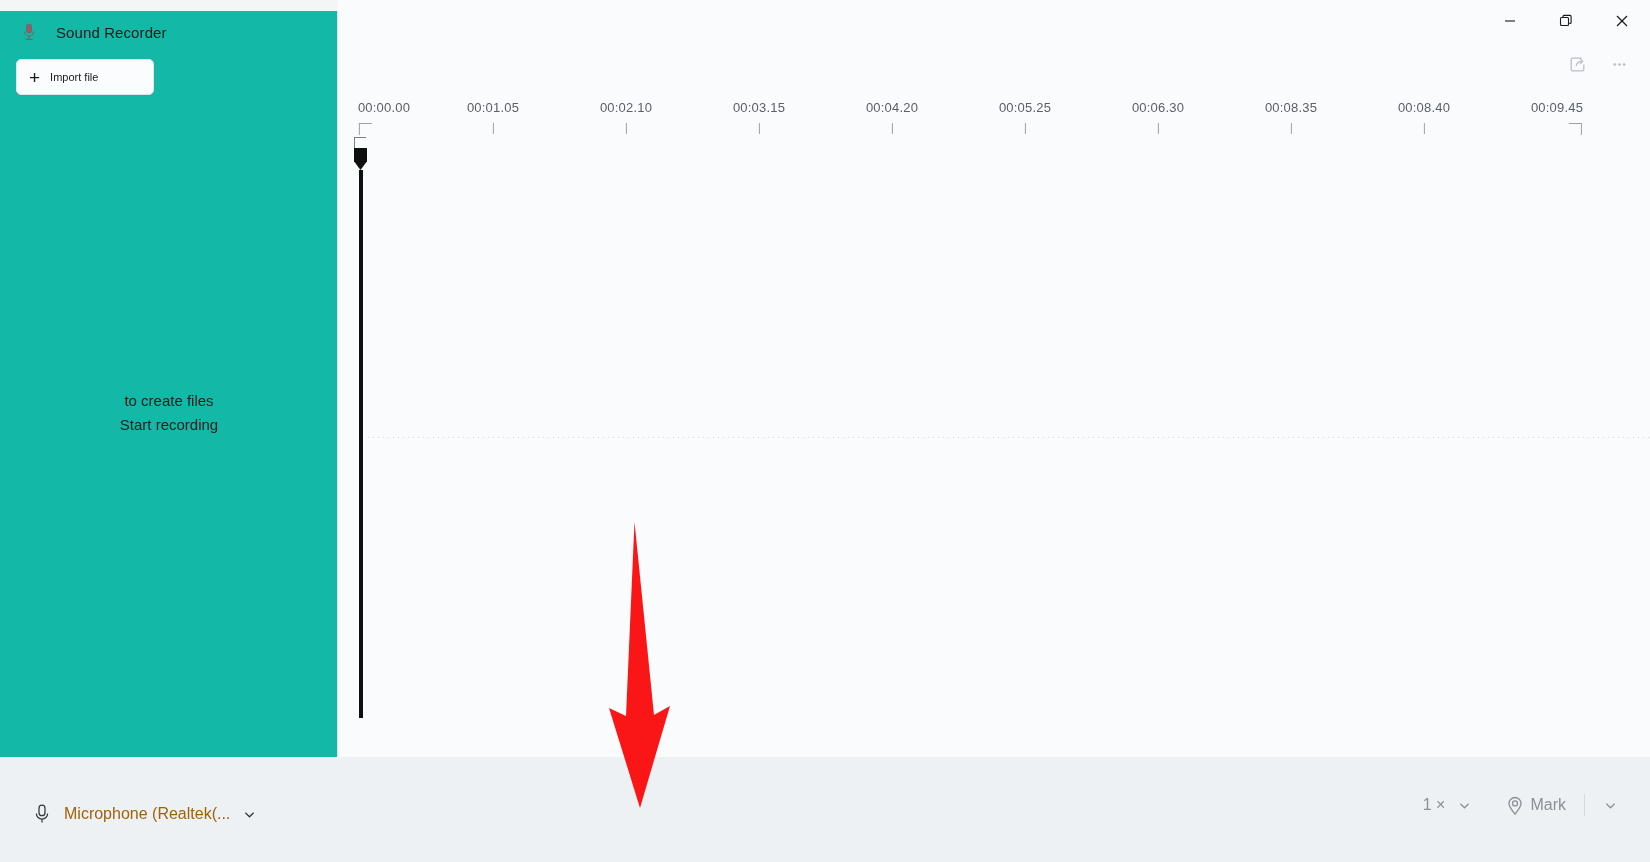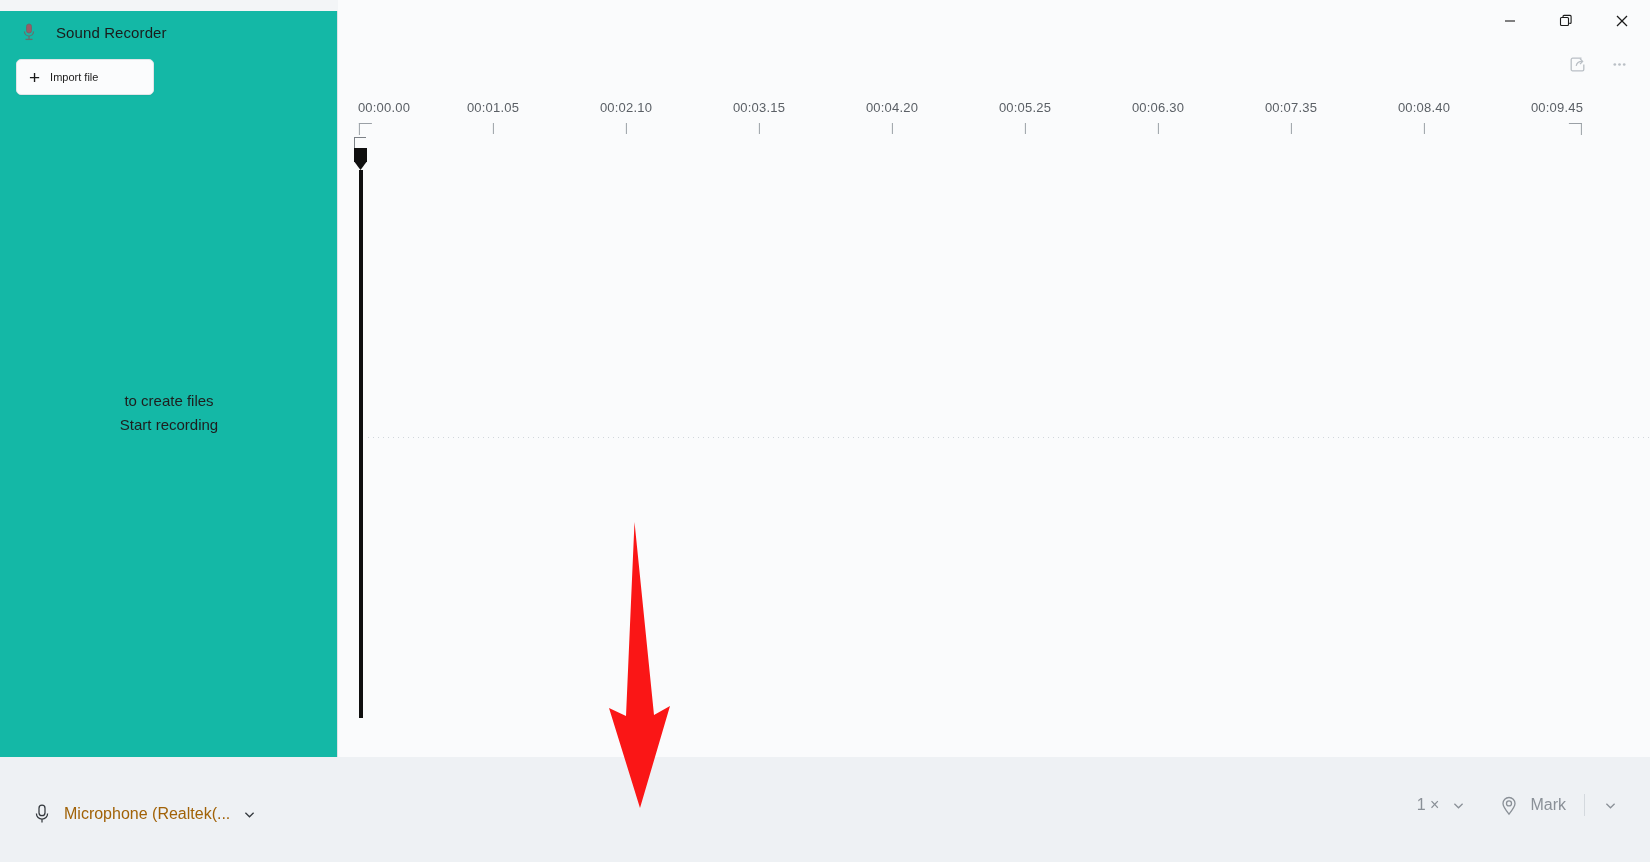--- a/index.html
+++ b/index.html
@@ -350,21 +350,21 @@
     color: #8a9097;
   }
   .mark-group {
     display: flex;
     align-items: center;
     border-radius: 5px;
   }
   .mark-btn {
     display: flex;
     align-items: center;
-    gap: 10px;
+    gap: 4px;
     padding: 9px 12px 9px 10px;
     border-radius: 5px;
     cursor: pointer;
   }
   .mark-label {
     font-size: 16px;
     color: #8a9097;
   }
   .mark-sep {
     width: 1px;
@@ -487,21 +487,21 @@
       </div>
       <div class="tick" style="left:687px">
         <div class="tick-label">00:05.25</div>
         <div class="tick-mark"></div>
       </div>
       <div class="tick" style="left:820px">
         <div class="tick-label">00:06.30</div>
         <div class="tick-mark"></div>
       </div>
       <div class="tick" style="left:953px">
-        <div class="tick-label">00:07.35</div>
+        <div class="tick-label">00:08.35</div>
         <div class="tick-mark"></div>
       </div>
       <div class="tick" style="left:1086px">
         <div class="tick-label">00:08.40</div>
         <div class="tick-mark"></div>
       </div>
       <div class="tick edge-right" style="left:1219px">
         <div class="tick-label">00:09.45</div>
         <div class="tick-mark"></div>
       </div>

